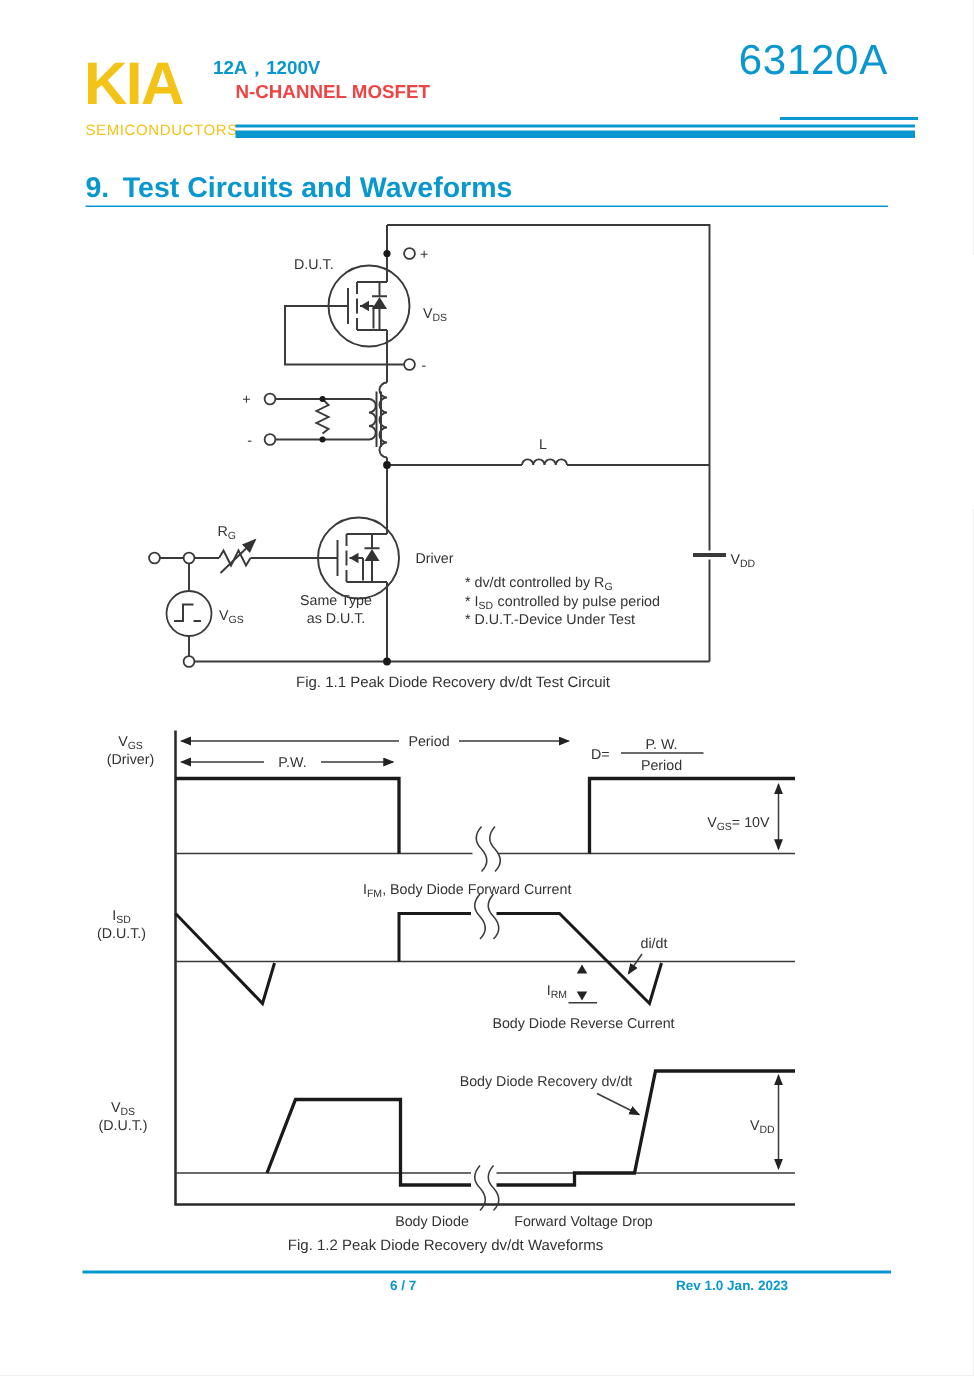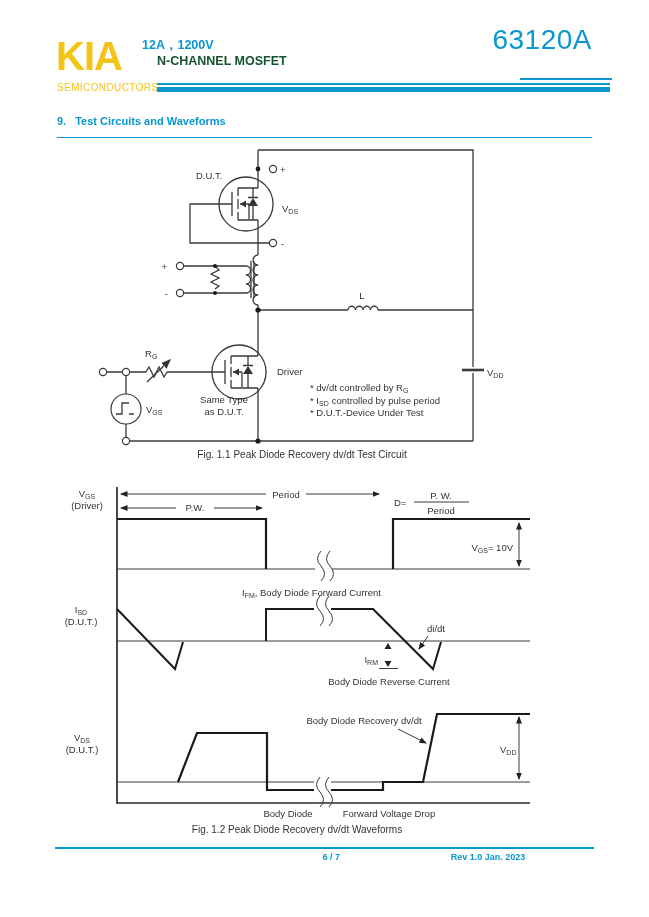--- a/index.html
+++ b/index.html
@@ -3,43 +3,43 @@
 <meta charset="utf-8">
 <style>
   html,body{margin:0;padding:0;background:#e8e8e8;}
   #page{position:relative;width:649px;height:917px;background:#ffffff;overflow:hidden;
         font-family:"Liberation Sans", sans-serif;}
   .abs{position:absolute;}
   
   .logo{left:56px;top:36px;font-size:40px;font-weight:800;color:#F3C318;letter-spacing:-1px;line-height:1;}
   .tagline{left:57px;top:82px;font-size:10px;font-weight:400;color:#F3C318;letter-spacing:.4px;}
   .rating{left:142px;top:36px;font-size:12.5px;font-weight:700;color:#0897CE;line-height:1.45;}
-  .devtype{left:157px;top:54px;font-size:12.5px;font-weight:700;color:#14532d;}
+  .devtype{left:157px;top:54px;font-size:12.5px;font-weight:700;color:#ef4444;}
   .partno{left:380px;top:24px;width:212px;text-align:right;font-size:28px;color:#0897CE;letter-spacing:.5px;}
   .pn-underline{left:520px;top:78px;width:92px;height:1.6px;background:#0897CE;}
   .hd-thin{left:157px;top:83px;width:453px;height:1.6px;background:#0897CE;}
   .hd-thick{left:157px;top:86.5px;width:453px;height:5.5px;background:#0897CE;}
   
-  .sec{left:57px;top:115px;font-size:11px;font-weight:700;color:#0897CE;}
+  .sec{left:57px;top:115px;font-size:19px;font-weight:700;color:#0897CE;}
   .sec .num{margin-right:9px;}
   .sec-underline{left:57px;top:137px;width:535px;height:1.4px;background:#0897CE;}
   
   svg text{fill:#333;font-family:"Liberation Sans", sans-serif;}
   .fig-line{stroke:#3a3a3a;stroke-width:1.3;fill:none;}
   .thin{stroke:#3a3a3a;stroke-width:1;fill:none;}
   .wave{stroke:#1a1a1a;stroke-width:2.2;fill:none;}
   .wave2{stroke:#1a1a1a;stroke-width:2;fill:none;}
   .term{fill:#ffffff;stroke:#3a3a3a;stroke-width:1.2;}
   .dot{fill:#1a1a1a;stroke:none;}
   .lbl{font-size:9.5px;}
   .sub{font-size:7px;}
   .cap{font-size:10px;}
   
   .ft-line{left:55px;top:847px;width:539px;height:1.6px;background:#0897CE;}
-  .ft-page{left:260px;top:852px;width:80px;text-align:right;font-size:9px;font-weight:700;color:#0897CE;}
+  .ft-page{left:260px;top:852px;width:80px;text-align:left;font-size:9px;font-weight:700;color:#0897CE;}
   .ft-rev{left:432px;top:852px;width:112px;text-align:center;font-size:9px;font-weight:700;color:#0897CE;}
 </style>
 </head>
 <body>
 
 <div id="page">
 
   <div class="abs logo">KIA</div>
   <div class="abs tagline">SEMICONDUCTORS</div>
   <div class="abs rating">12A，1200V</div>

